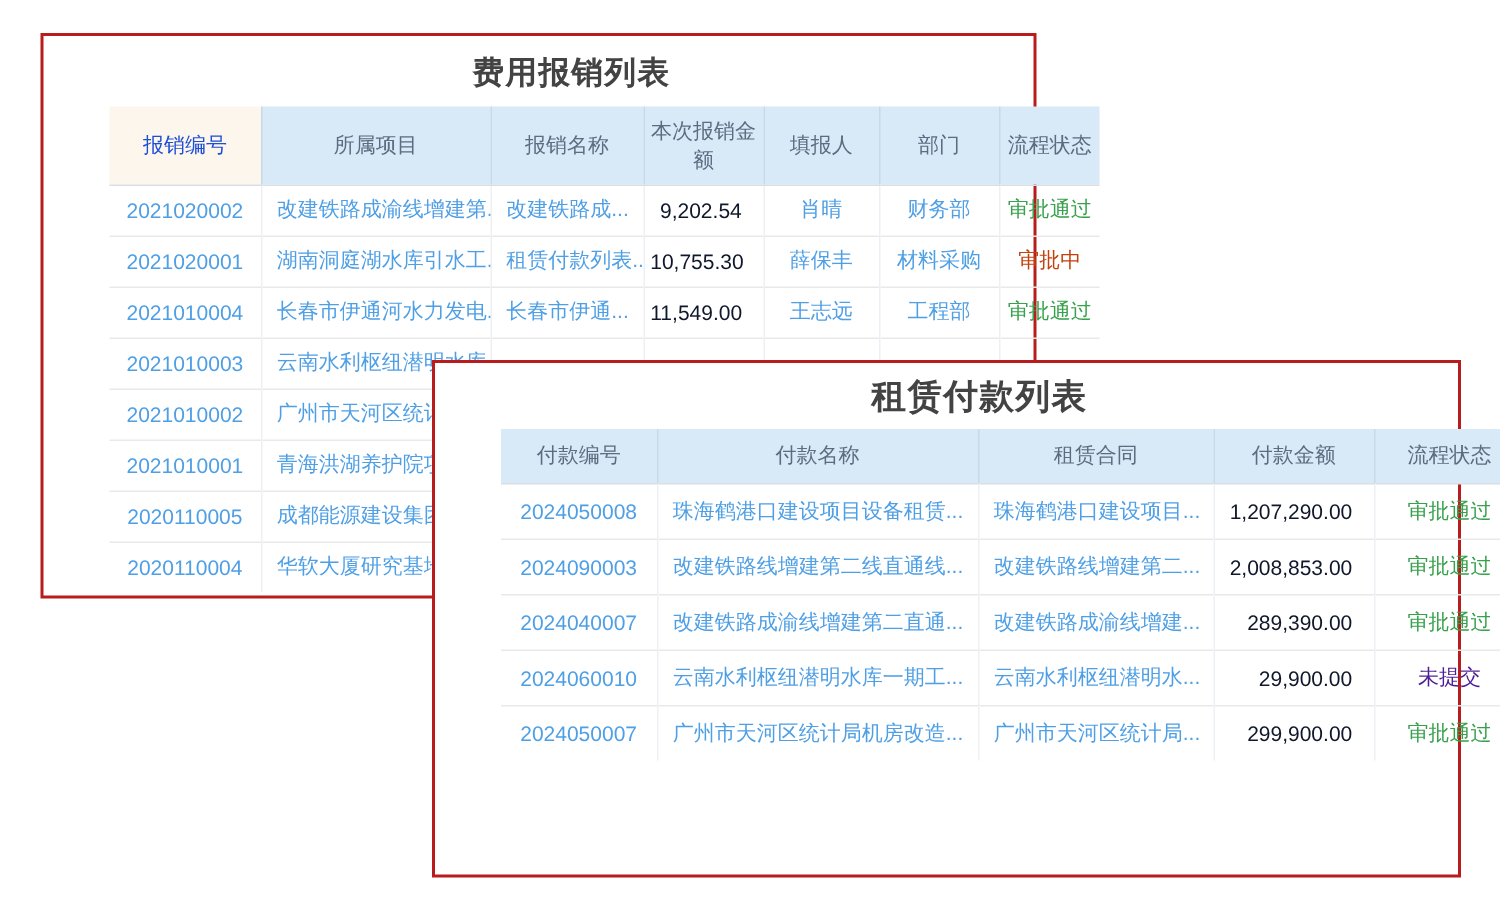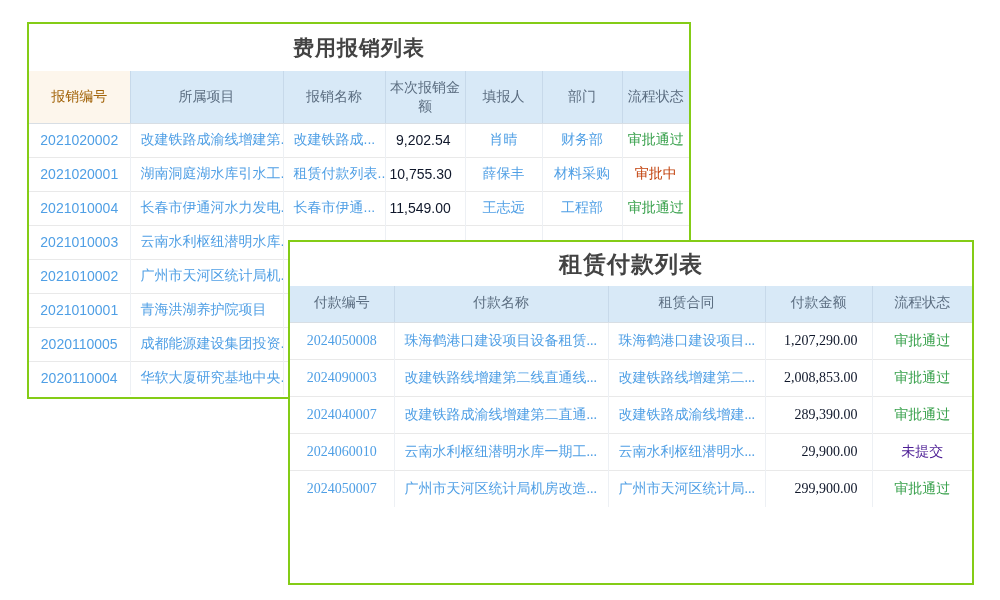--- a/index.html
+++ b/index.html
@@ -3,40 +3,40 @@
 <meta charset="utf-8">
 <style>
   html,body{margin:0;padding:0;}
   body{
     width:1000px;height:600px;position:relative;background:#ffffff;
     font-family:"Liberation Sans","DejaVu Sans",sans-serif;
     overflow:hidden;
   }
   .card{
     position:absolute;background:#ffffff;
-    border:2px solid #84cc16;box-sizing:border-box;
+    border:2px solid #b91c1c;box-sizing:border-box;padding-left:44px;
   }
   #expense-card{left:27px;top:22px;width:664px;height:377px;z-index:1;}
-  #payment-card{left:288px;top:240px;width:686px;height:345px;z-index:2;font-family:Liberation Serif, serif;}
+  #payment-card{left:288px;top:240px;width:686px;height:345px;z-index:2;}
   .card-title{
     display:flex;align-items:center;justify-content:center;
     font-weight:bold;color:#434343;letter-spacing:1px;
   }
   #expense-card .card-title{height:47px;font-size:21px;}
   #payment-card .card-title{height:44px;font-size:23px;}
   table{width:100%;border-collapse:collapse;table-layout:fixed;font-size:14px;}
   th{
     background:#d8e9f7;color:#5b6d80;font-weight:normal;
     border-left:1px solid #c7d9ea;border-bottom:1px solid #d8dee4;
     padding:2px 4px;box-sizing:border-box;line-height:1.35;
   }
   th:first-child{border-left:none;}
   #expense-card th{height:52px;}
   #payment-card th{height:36px;}
-  th.sorted-col{background:#fdf6ec;color:#a16207;}
+  th.sorted-col{background:#fdf6ec;color:#1d4ed8;}
   td{
     border-left:1px solid #edf0f4;border-top:1px solid #e9e9e9;
     text-align:center;padding:0 4px;box-sizing:border-box;
     white-space:nowrap;overflow:hidden;color:#4f9fe5;
   }
   td:first-child{border-left:none;}
   tbody tr:first-child td{border-top:none;}
   #expense-card td{height:34px;}
   #payment-card td{height:37px;margin-left:20px;}
   .cell-left{text-align:left;padding-left:10px;padding-right:6px;}

